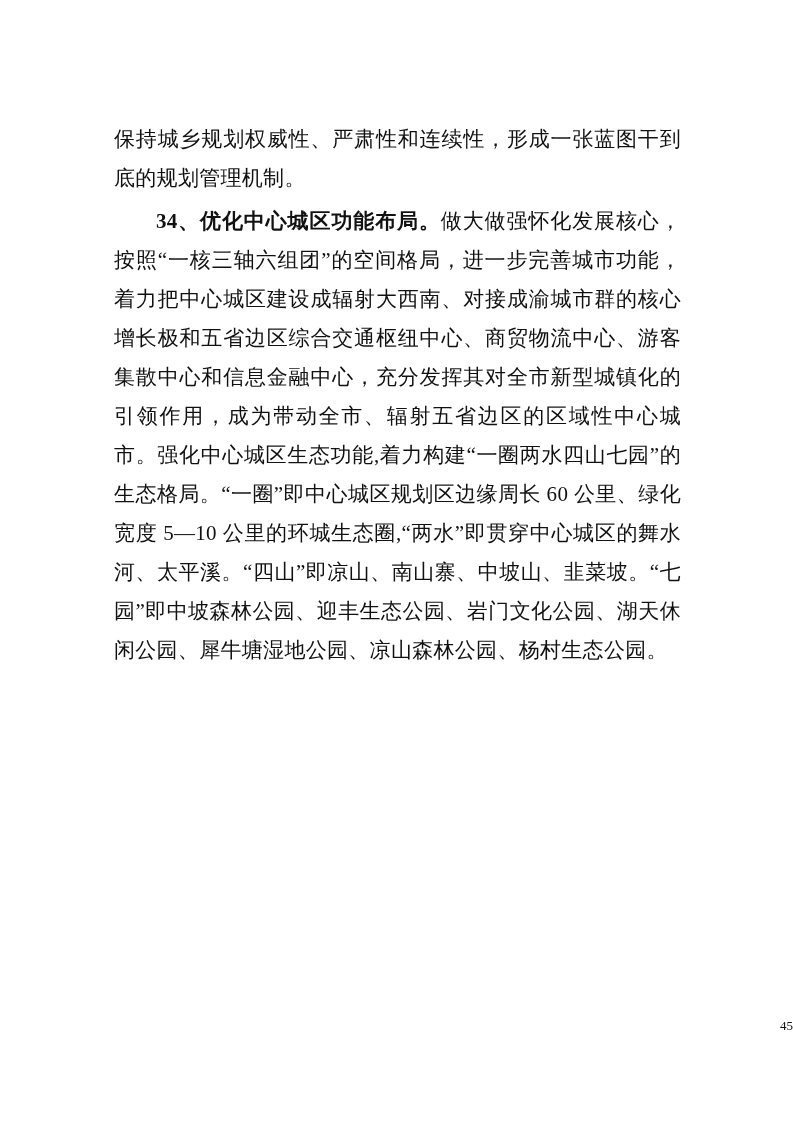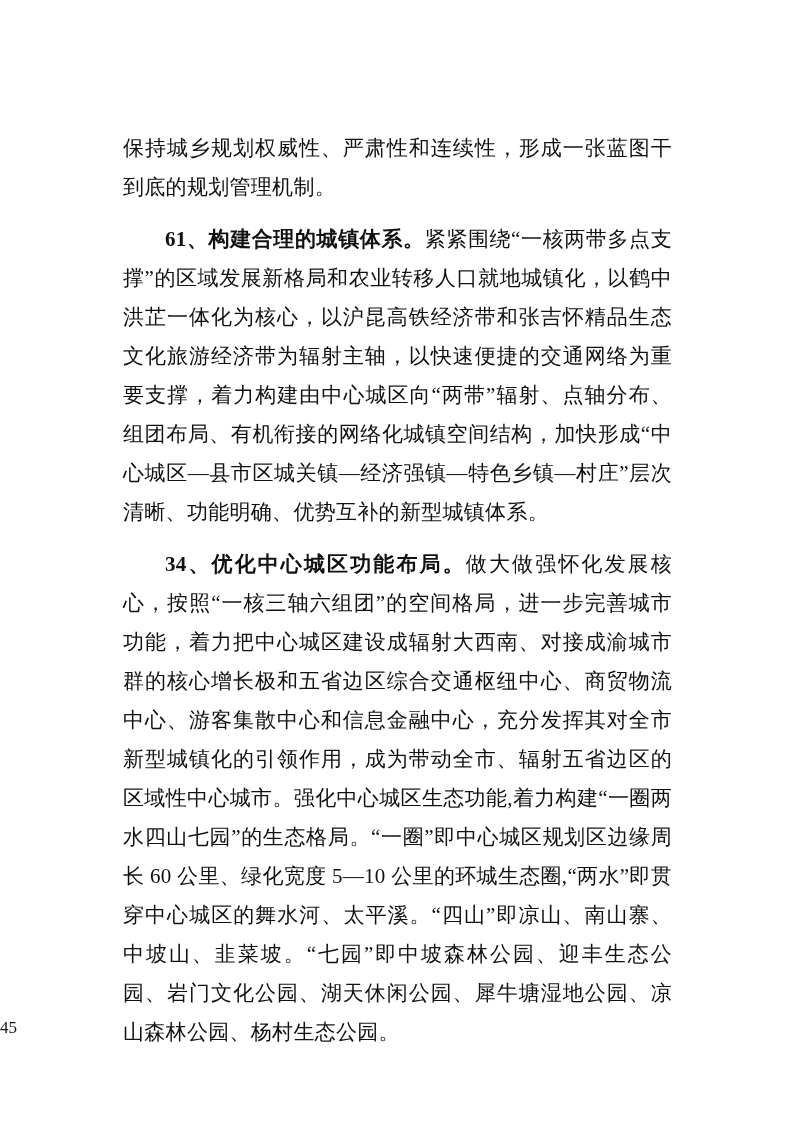--- a/index.html
+++ b/index.html
@@ -21,43 +21,42 @@
     left: 110px;
     top: 116px;
     width: 575px;
     font-size: 21px;
     line-height: 39px;
     text-align: justify;
     text-justify: inter-ideograph;
     letter-spacing: 0.3px;
   }
   .para {
-    margin: 13px;
+    margin: 4px;
     padding: 0;
   }
   .para.indent {
     text-indent: 2em;
   }
   .lead {
     font-weight: bold;
   }
   .footer {
     position: absolute;
     left: 0;
     right: 0;
     top: 1018px;
-    text-align: left;
-    font-size: 17px;
+    text-align: right;
+    font-size: 13px;
     color: #111111;
     font-family: "Liberation Serif", "DejaVu Serif", serif;
   }
 </style>
 </head>
 <body>
 
 <div class="page">
   <div class="content">
     <p class="para"><span>保持城乡规划权威性、严肃性和连续性，形成一张蓝图干到底的规划管理机制。</span></p>
-    <p class="para indent"><span class="lead">61、构建合理的城镇体系。</span><span>紧紧围绕“一核两带多点支撑”的区域发展新格局和农业转移人口就地城镇化，以鹤中洪芷一体化为核心，以沪昆高铁经济带和张吉怀精品生态文化旅游经济带为辐射主轴，以快速便捷的交通网络为重要支撑，着力构建由中心城区向“两带”辐射、点轴分布、组团布局、有机衔接的网络化城镇空间结构，加快形成“中心城区—县市区城关镇—经济强镇—特色乡镇—村庄”层次清晰、功能明确、优势互补的新型城镇体系。</span></p>
     <p class="para indent"><span class="lead">34、优化中心城区功能布局。</span><span>做大做强怀化发展核心，按照“一核三轴六组团”的空间格局，进一步完善城市功能，着力把中心城区建设成辐射大西南、对接成渝城市群的核心增长极和五省边区综合交通枢纽中心、商贸物流中心、游客集散中心和信息金融中心，充分发挥其对全市新型城镇化的引领作用，成为带动全市、辐射五省边区的区域性中心城市。强化中心城区生态功能,着力构建“一圈两水四山七园”的生态格局。“一圈”即中心城区规划区边缘周长 60 公里、绿化宽度 5—10 公里的环城生态圈,“两水”即贯穿中心城区的舞水河、太平溪。“四山”即凉山、南山寨、中坡山、韭菜坡。“七园”即中坡森林公园、迎丰生态公园、岩门文化公园、湖天休闲公园、犀牛塘湿地公园、凉山森林公园、杨村生态公园。</span></p>
   </div>
   <div class="footer">45</div>
 </div>
 
 </body></html>

